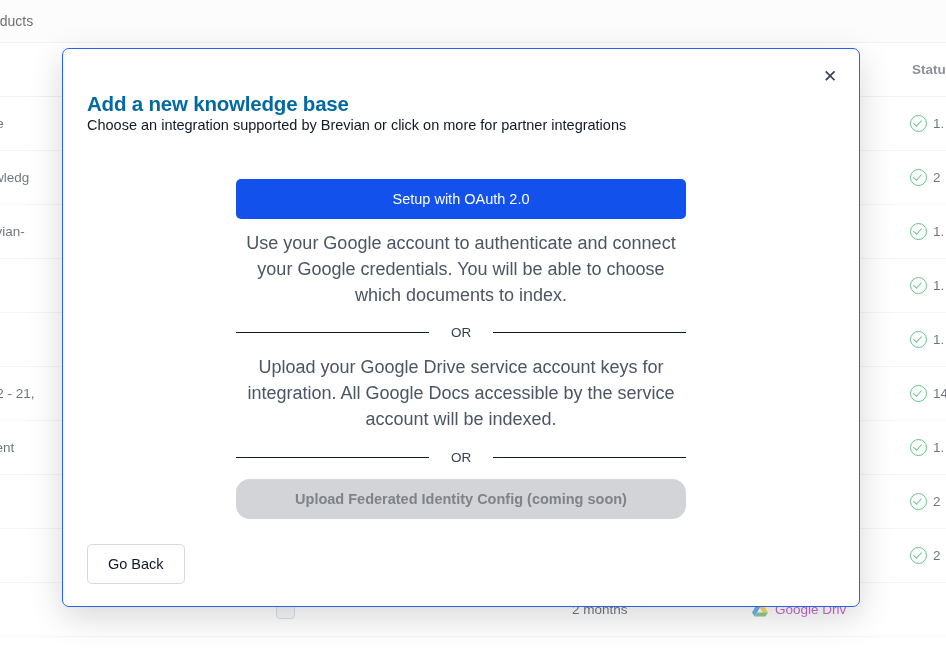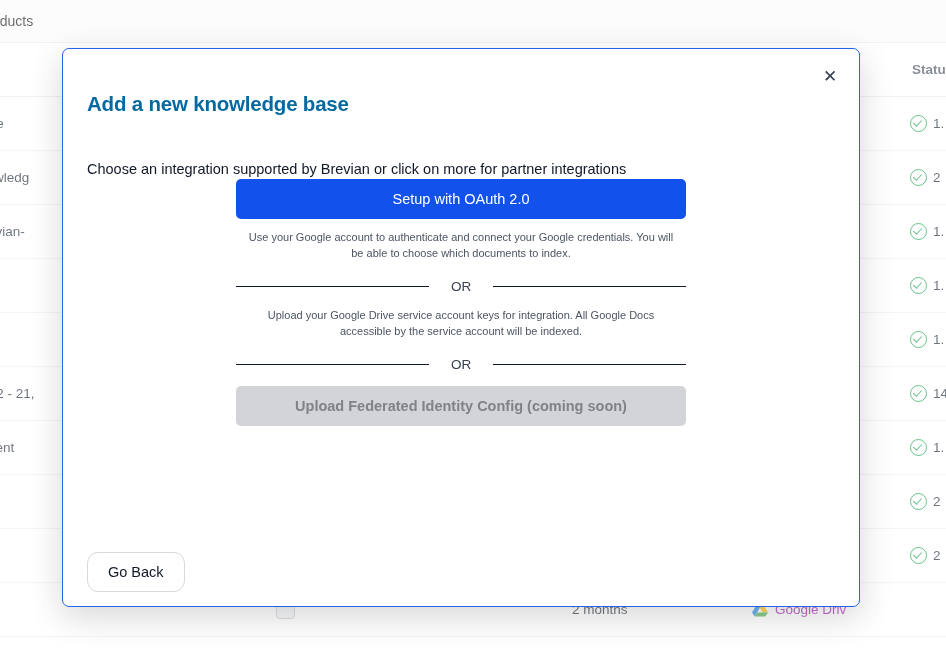--- a/index.html
+++ b/index.html
@@ -178,21 +178,20 @@
     color: #0369a1;
     letter-spacing: -0.2px;
     margin-top: 17px;
   }
   .modal-subtitle {
     position: absolute;
     left: 24px;
     top: 68px;
     font-size: 14.5px;
     color: #111827;
-    margin-top: 44px;
   }
   .options {
     position: absolute;
     left: 173px;
     top: 130px;
     width: 450px;
   }
   .primary-btn {
     display: block;
     width: 100%;
@@ -202,21 +201,21 @@
     border: none;
     border-radius: 5px;
     font-size: 14.5px;
     font-weight: 400;
     cursor: pointer;
     font-family: "Liberation Sans", sans-serif;
   }
   .option-desc {
     margin: 11px 6px 0 6px;
     text-align: center;
-    font-size: 11px;
+    font-size: 18px;
     line-height: 1.45;
     color: #4b5563;
   }
   .or-divider {
     display: flex;
     align-items: center;
     gap: 22px;
     margin: 17px 0 14px 0;
     color: #374151;
     font-size: 13.5px;
@@ -238,36 +237,36 @@
     cursor: pointer;
     font-family: "Liberation Sans", sans-serif;
   }
   .disabled-btn {
     display: block;
     width: 100%;
     height: 40px;
     background: #d2d4d8;
     color: #7f8287;
     border: none;
-    border-radius: 5px;
+    border-radius: 14px;
     font-size: 14.5px;
     font-weight: 600;
     cursor: not-allowed;
     font-family: "Liberation Sans", sans-serif;
   }
   .go-back-btn {
     position: absolute;
     left: 24px;
-    bottom: 14px;
+    bottom: 22px;
     height: 40px;
     padding: 0 20px;
     background: #ffffff;
     color: #111827;
     border: 1px solid #d6d9de;
-    border-radius: 11px;
+    border-radius: 5px;
     font-size: 14.5px;
     cursor: pointer;
     font-family: "Liberation Sans", sans-serif;
   }
 </style>
 </head>
 <body>
 
 <div id="background">
 

